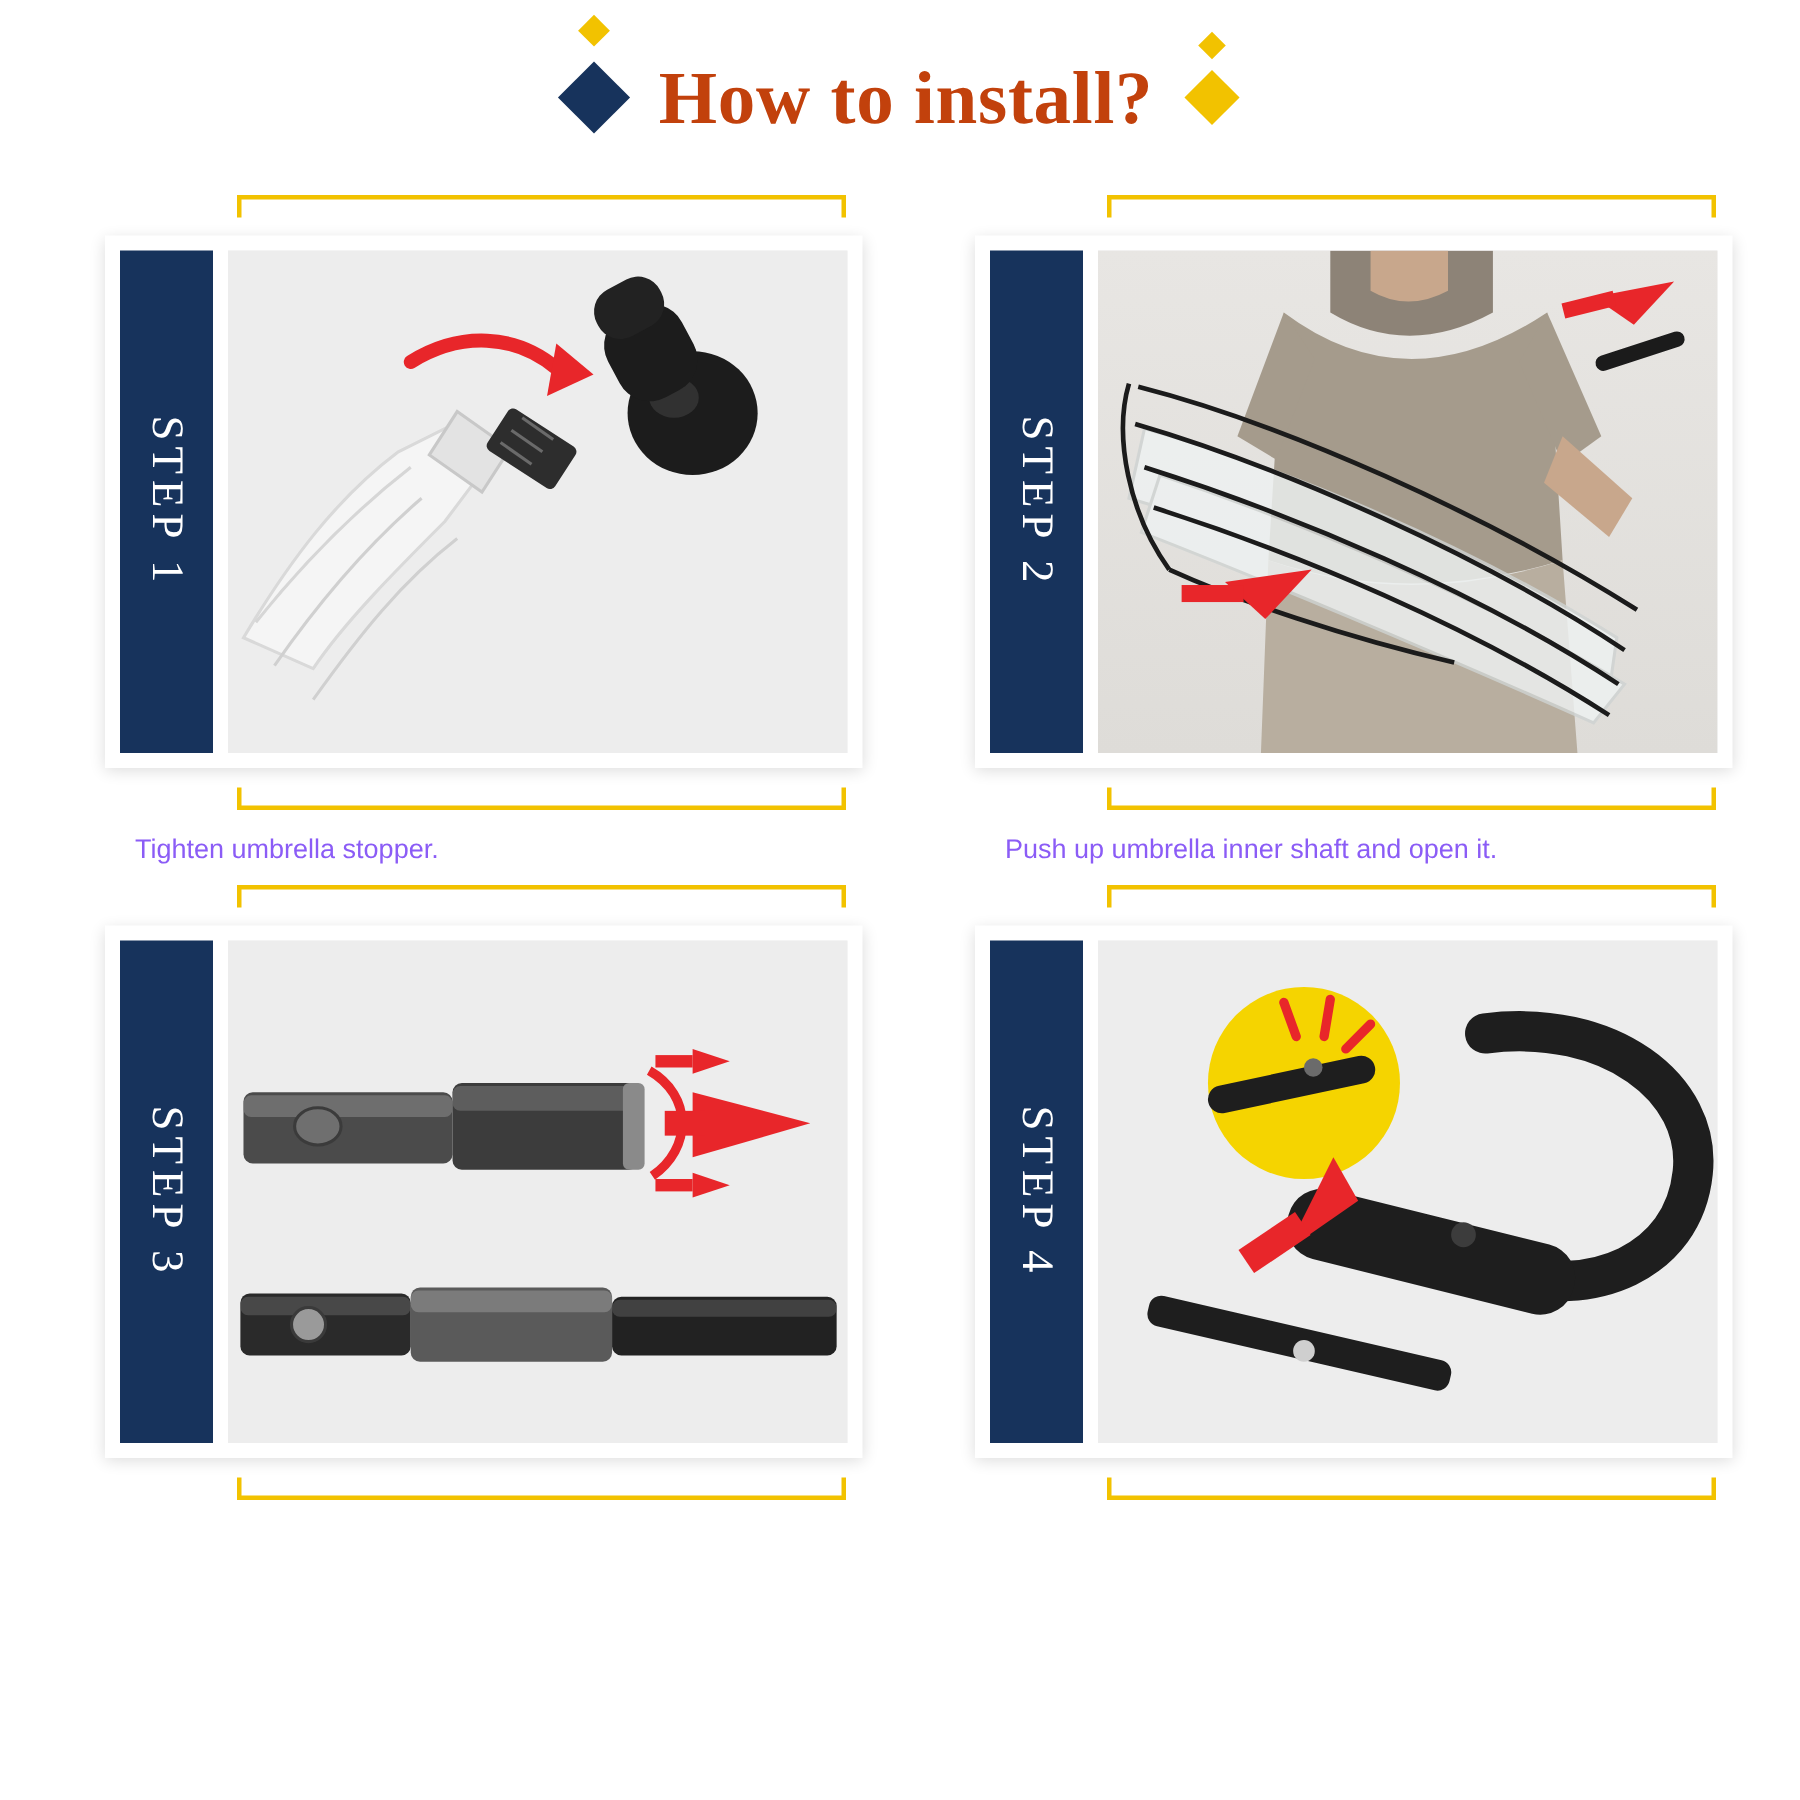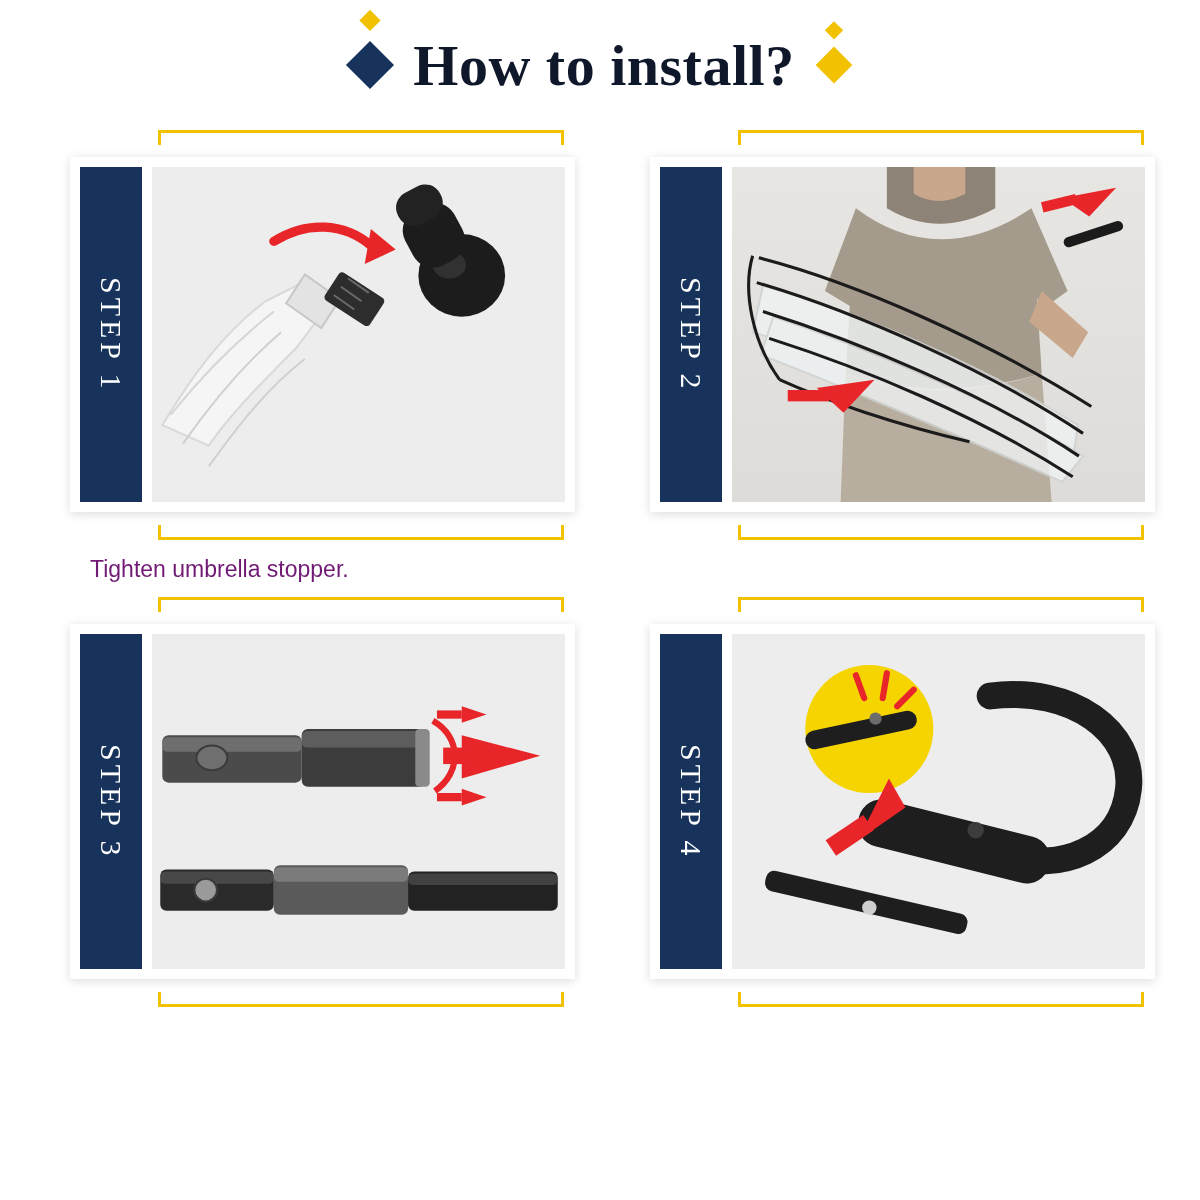--- a/index.html
+++ b/index.html
@@ -24,23 +24,23 @@
     align-items: center;
     justify-content: center;
   }
   .header-inner {
     display: flex;
     align-items: center;
     gap: 26px;
   }
   .title {
     font-family: "Liberation Serif", serif;
-    font-size: 58px;
+    font-size: 50px;
     font-weight: bold;
-    color: #0f172a;
+    color: #c2410c;
     letter-spacing: 0.5px;
     white-space: nowrap;
   }
   .diamond-left {
     width: 34px;
     height: 34px;
     background: #17335c;
     transform: rotate(45deg);
     position: relative;
   }
@@ -147,23 +147,23 @@
     flex: 1 1 auto;
     margin-left: 10px;
     background: #ececec;
     position: relative;
     overflow: hidden;
   }
 
   .caption {
     margin: 14px 0 0 60px;
     width: 470px;
-    font-size: 23px;
+    font-size: 18px;
     line-height: 1.35;
-    color: #701a75;
+    color: #8b5cf6;
   }
   .caption.wide {
     width: 480px;
   }
 
   
   .art { position: absolute; inset: 0; }
 
   
   .bg-wall {
@@ -272,20 +272,21 @@
             <rect x="320" y="60" width="60" height="10" rx="5" fill="#1b1b1b" transform="rotate(-18 350 65)"></rect>
 
             <polygon points="320,30 372,20 346,48" fill="#e8262a"></polygon>
             <rect x="300" y="30" width="34" height="10" fill="#e8262a" transform="rotate(-14 317 35)"></rect>
             <polygon points="82,214 138,206 108,238" fill="#e8262a"></polygon>
             <rect x="54" y="216" width="40" height="11" fill="#e8262a"></rect>
           </svg>
         </div>
       </div>
     </div>
+    <div class="caption wide">Push up umbrella inner shaft and open it.</div>
   </div>
 
   <div class="step-block">
     <div class="frame">
       <div class="bracket tl"></div>
       <div class="bracket bl"></div>
       <div class="card">
         <div class="step-label">
           <span>STEP 3</span>
         </div>

